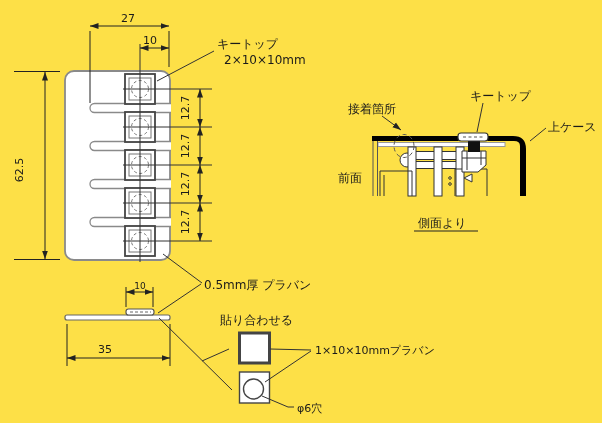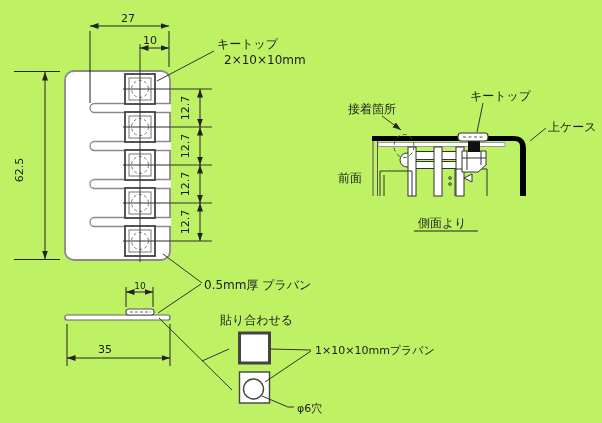--- a/index.html
+++ b/index.html
@@ -1,17 +1,17 @@
 <!DOCTYPE html>
 <html><head>
 <meta charset="utf-8">
 <style>
   html,body{margin:0;padding:0;background:#fff;}
   .stage{
-    position:relative;width:602px;height:423px;background:#bef264;overflow:hidden;
+    position:relative;width:602px;height:423px;background:#fde047;overflow:hidden;
     font-family:"DejaVu Sans", sans-serif;
   }
   svg text{
     font-family:"DejaVu Sans", sans-serif;
     fill:#1a1a1a;
   }
   .lbl{font-size:12px;}
   .lbl-sm{font-size:11px;}
   .dim{font-size:11px;}
   .dim-sm{font-size:9px;}

